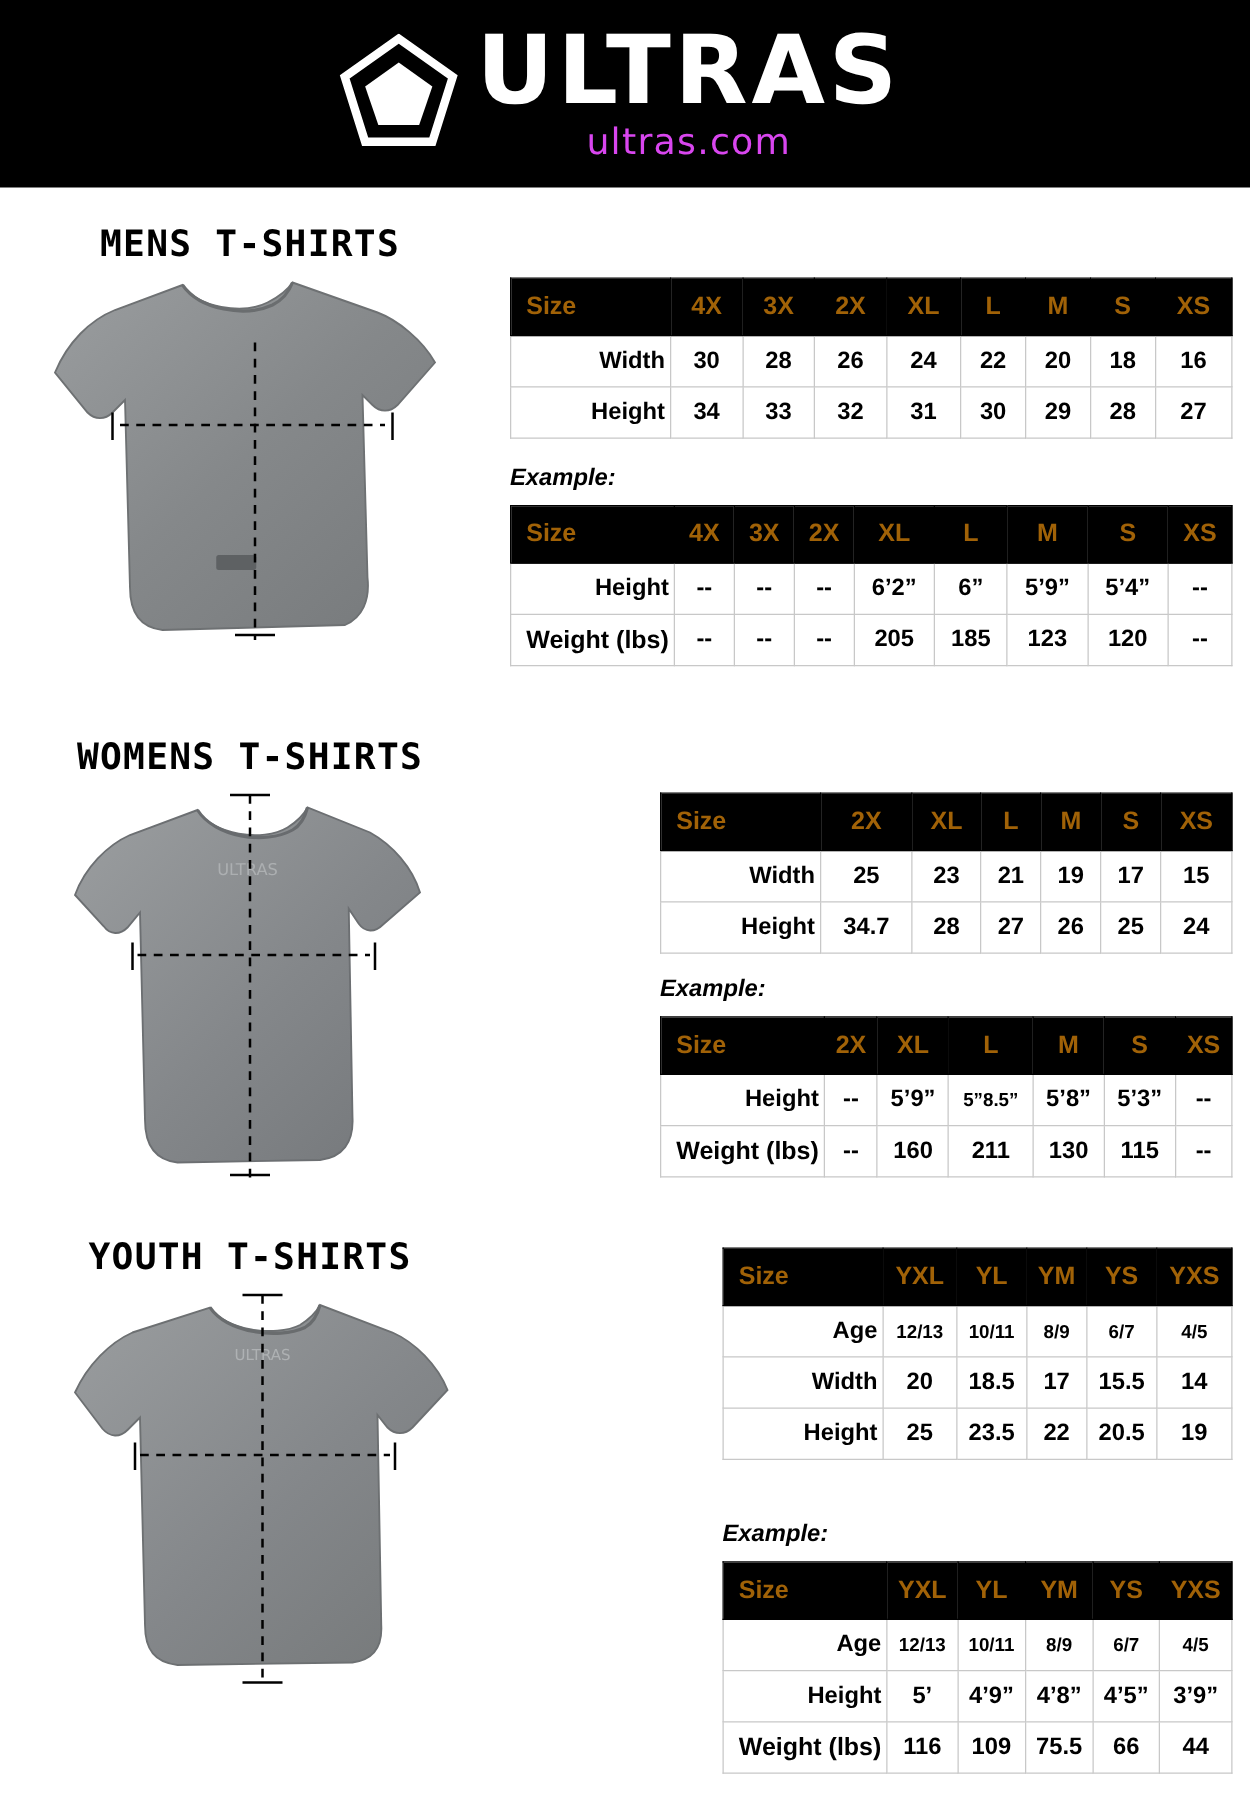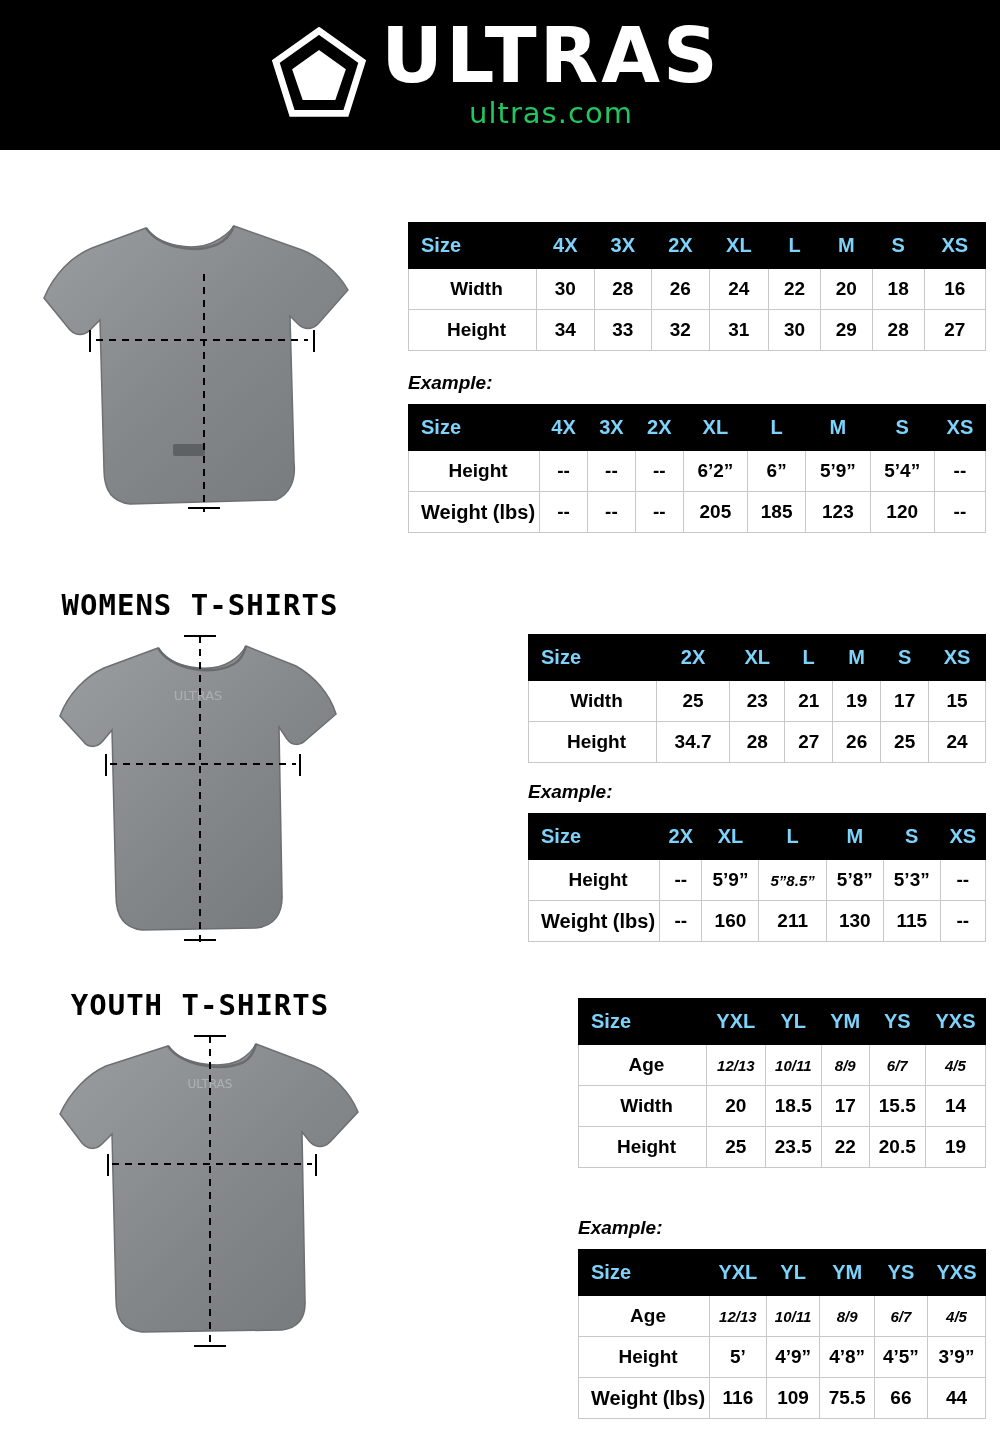--- a/index.html
+++ b/index.html
@@ -42,21 +42,21 @@
   }
   .brand-name {
     color: #fff;
     font-size: 76px;
     font-weight: bold;
     letter-spacing: 3px;
     line-height: 0.95;
     font-family: "DejaVu Sans", sans-serif;
   }
   .brand-url {
-    color: #22c55e;
+    color: #d946ef;
     font-size: 29px;
     letter-spacing: 1px;
     margin-top: 4px;
     font-family: "DejaVu Sans", sans-serif;
   }
 
   
   .section {
     position: absolute;
     width: 100%;
@@ -96,31 +96,31 @@
     text-align: center;
     font-size: 19px;
     font-weight: bold;
     padding: 9px 4px;
     color: #000;
     background: #fff;
     white-space: nowrap;
   }
   .tbl thead th {
     background: #000;
-    color: #7dd3fc;
+    color: #a16207;
     border: 1px solid #000;
     font-size: 20px;
     padding: 11px 4px;
   }
   .tbl .rowhead {
-    text-align: center;
+    text-align: right;
     padding-left: 12px;
   }
   .tbl thead .rowhead { text-align: left; padding-left: 12px; }
-  .tbl .small-cell { font-size: 15px; font-style: italic; }
+  .tbl .small-cell { font-size: 15px; }
   .tbl .tight { font-size: 20px; line-height: 1.05; text-align: left; padding-left: 12px; }
 
   .example-label {
     position: absolute;
     font-size: 19px;
     font-weight: bold;
     font-family: "Liberation Sans", sans-serif;
     font-style: italic;
   }
 
@@ -147,20 +147,21 @@
       <path d="M50 24 L78 44 L67 76 L33 76 L22 44 Z" fill="#ffffff"></path>
     </svg>
     <div class="brand-text">
       <div class="brand-name">ULTRAS</div>
       <div class="brand-url">ultras.com</div>
     </div>
   </div>
 </div>
 
 <div class="section sec-mens">
+  <div class="sec-title mens-title">MENS  T-SHIRTS</div>
 
   <div class="shirt-box mens-shirt">
     <svg class="shirt-svg" viewBox="0 0 360 330" width="360" height="330">
       <defs>
         <linearGradient id="gm" x1="0" y1="0" x2="1" y2="1">
           <stop offset="0%" stop-color="#9a9d9f"></stop>
           <stop offset="50%" stop-color="#85888a"></stop>
           <stop offset="100%" stop-color="#76797b"></stop>
         </linearGradient>
       </defs>

